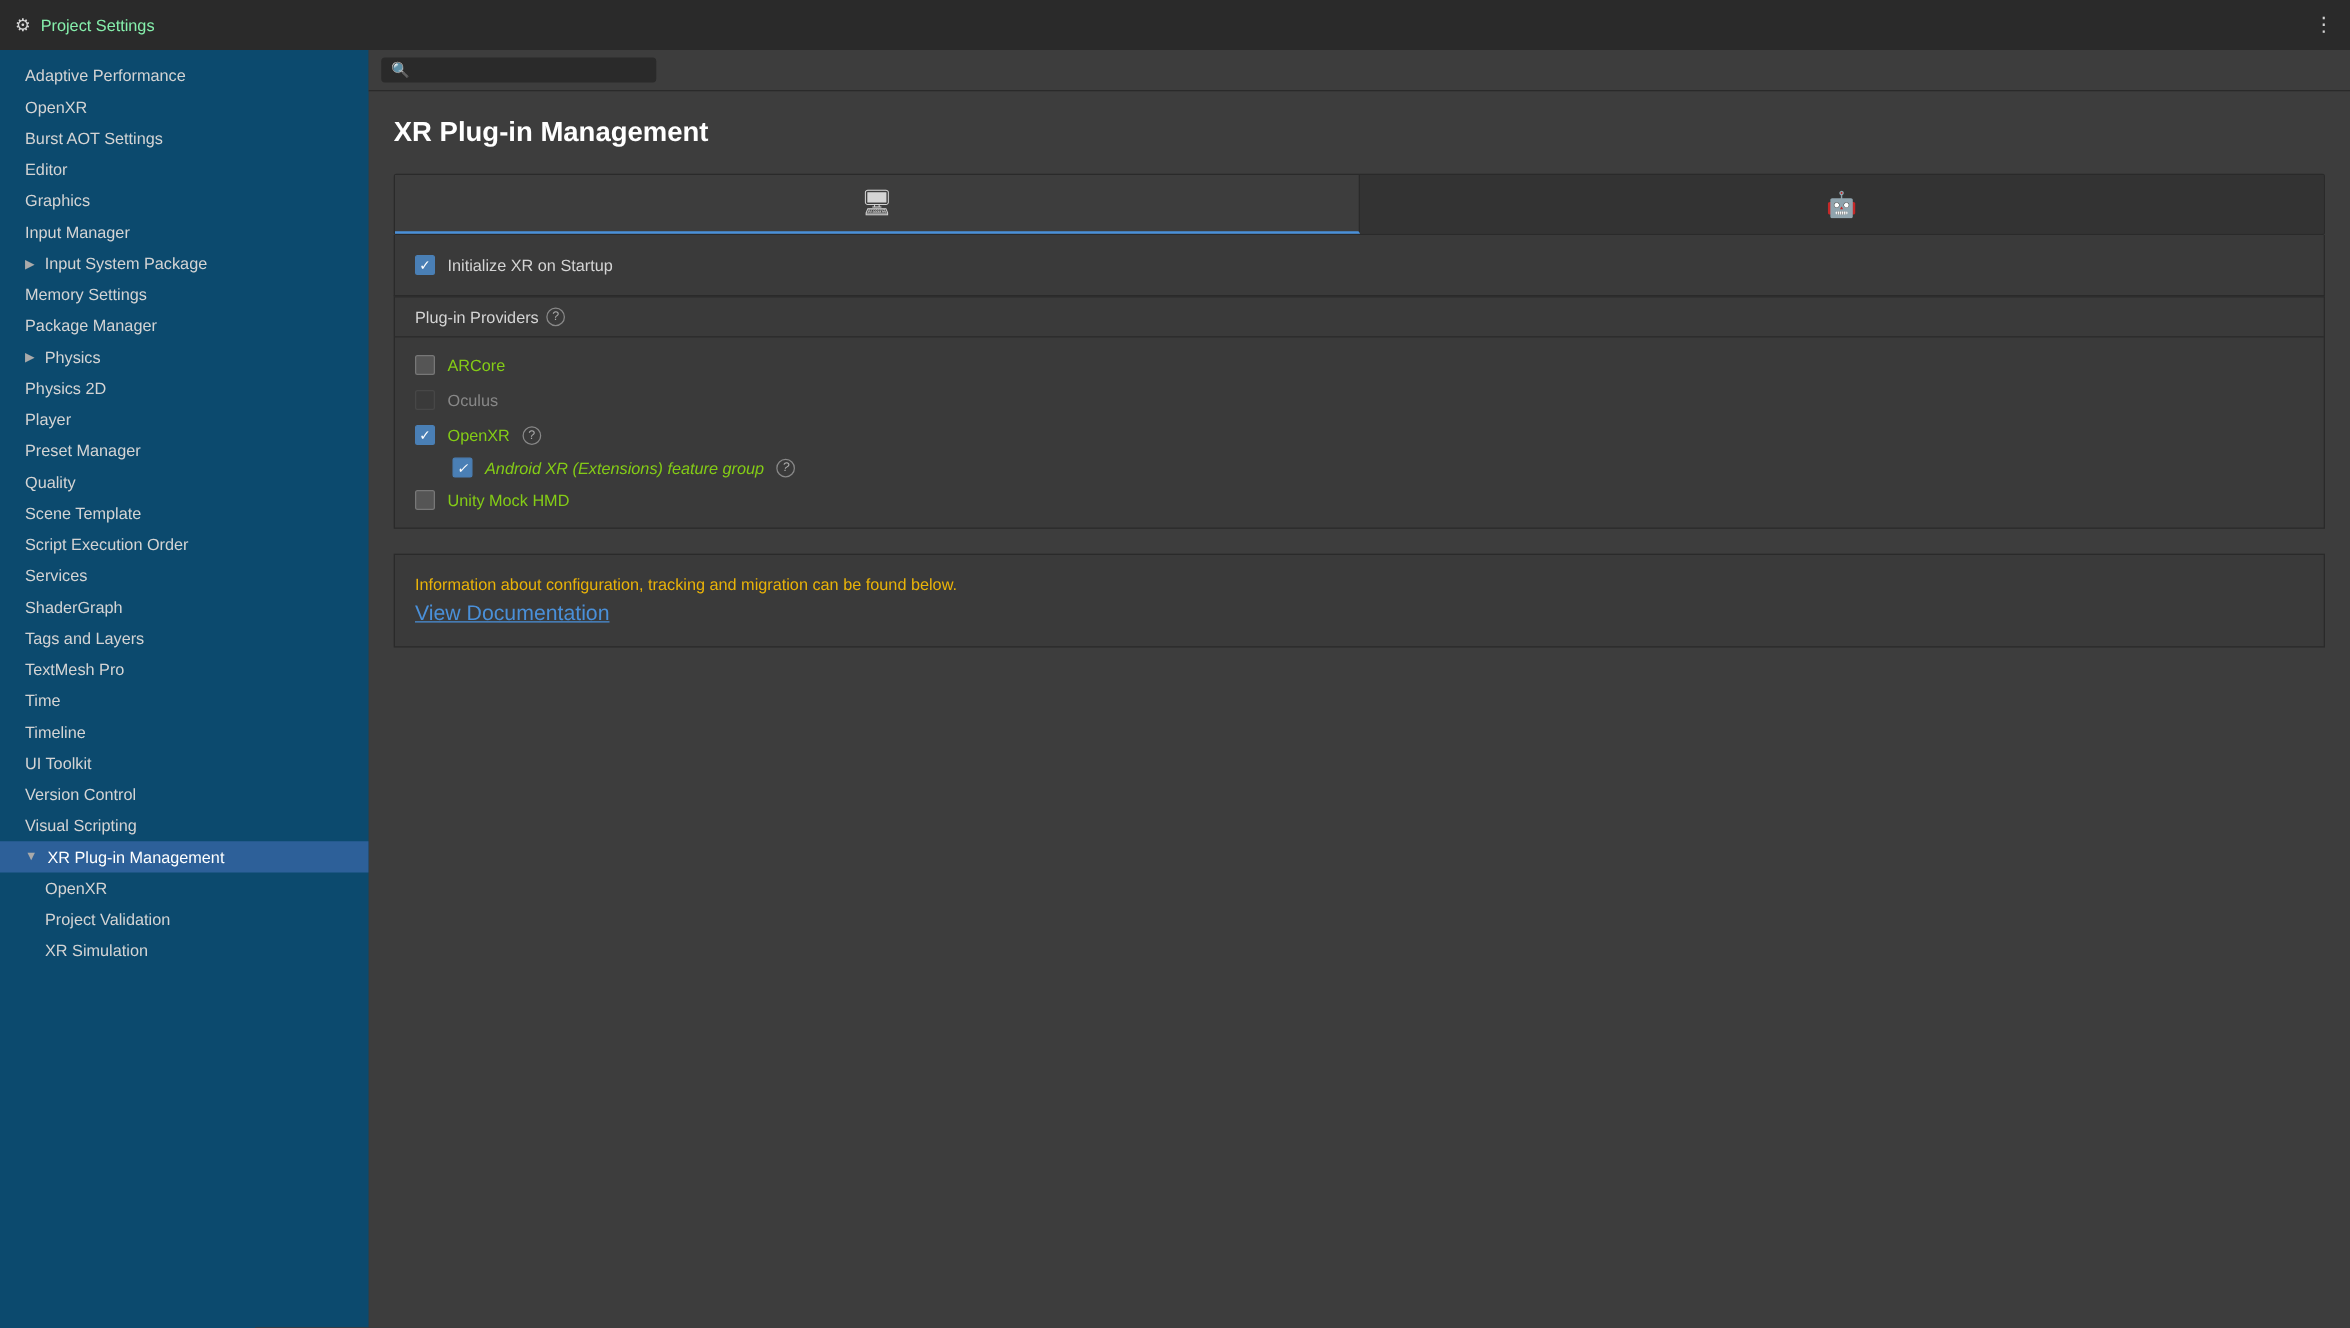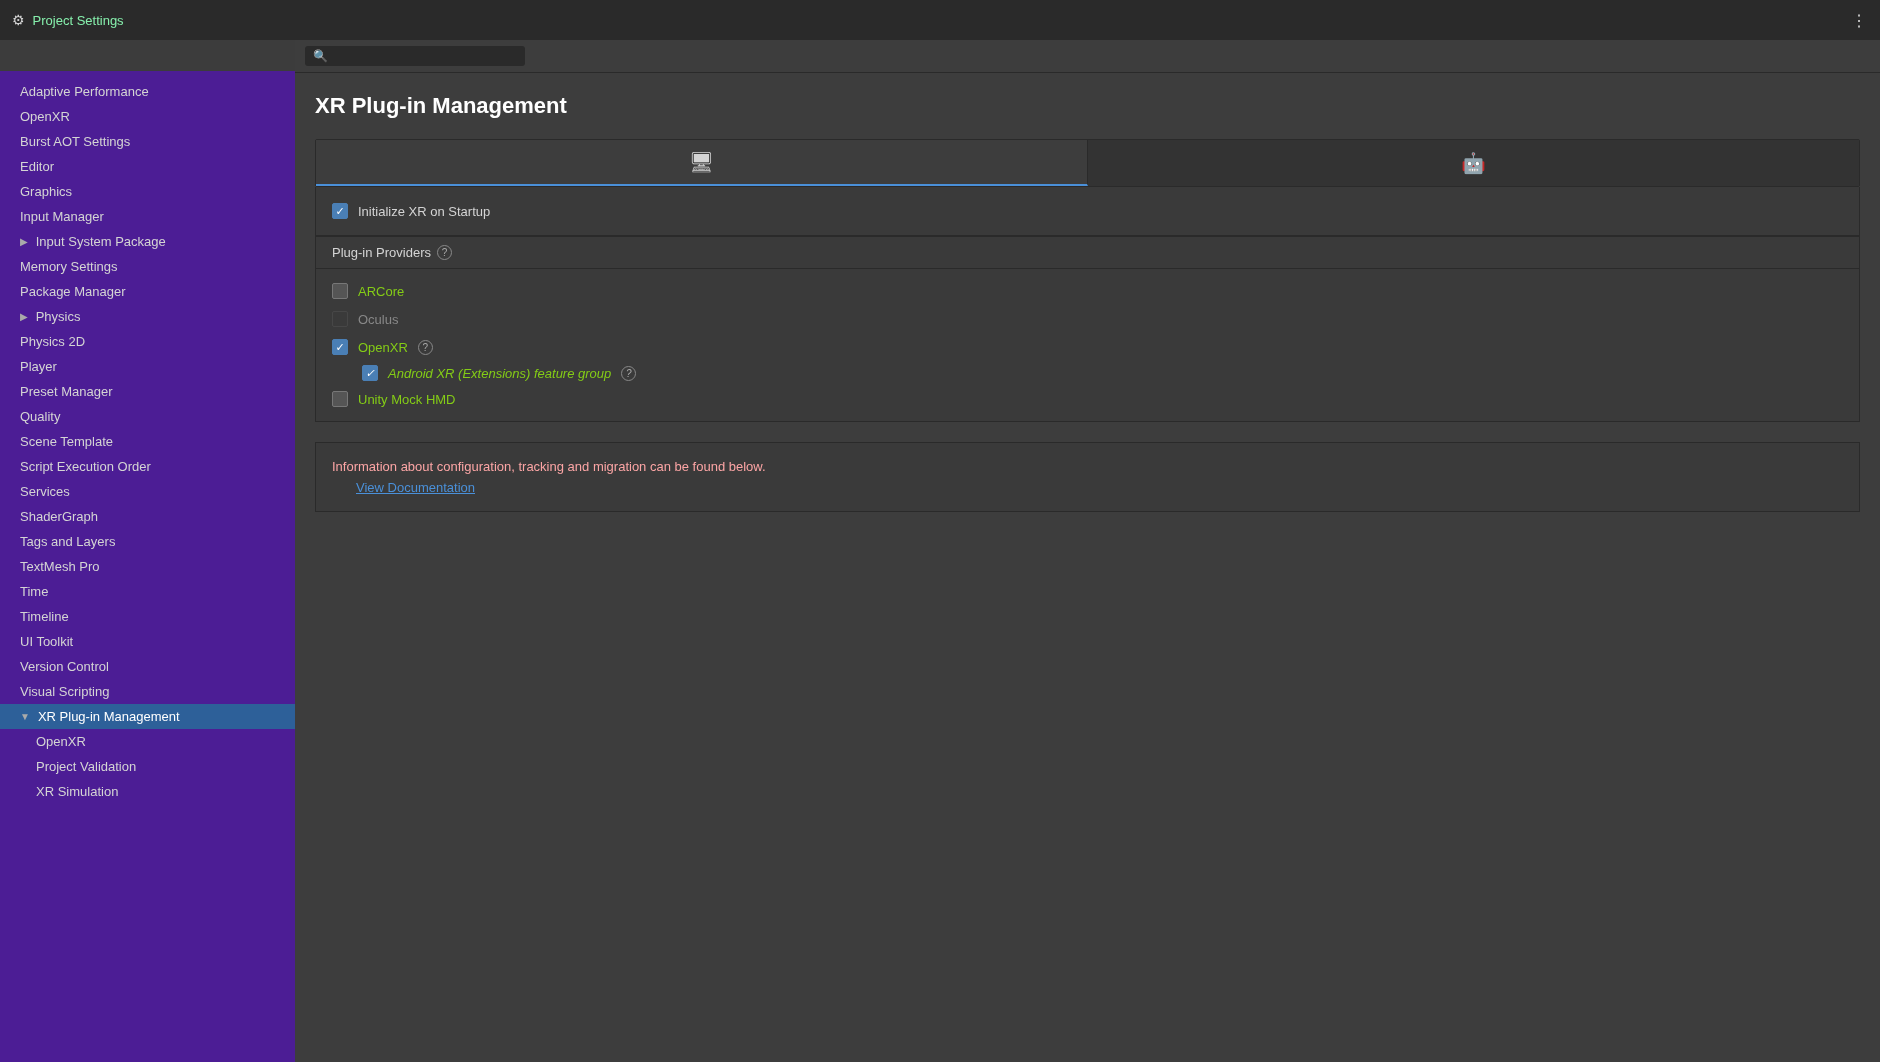--- a/index.html
+++ b/index.html
@@ -40,25 +40,24 @@
       letter-spacing: 1px;
     }
     
     .main-layout {
       display: flex;
       height: calc(1062px - 40px);
     }
     
     .sidebar {
       width: 295px;
-      background: #4c1d95;
+      background: #0c4a6e;
       overflow-y: auto;
       flex-shrink: 0;
       padding-top: 8px;
-      margin-top: 31px;
     }
     .sidebar::-webkit-scrollbar { width: 6px; }
     .sidebar::-webkit-scrollbar-track { background: #3c3c3c; }
     .sidebar::-webkit-scrollbar-thumb { background: #5a5a5a; border-radius: 3px; }
     .sidebar-item {
       padding: 5px 12px 5px 20px;
       cursor: pointer;
       color: #d4d4d4;
       font-size: 13px;
       display: flex;
@@ -250,30 +249,29 @@
       font-style: italic;
     }
     
     .info-section {
       margin-top: 20px;
       background: #3a3a3a;
       border: 1px solid #2a2a2a;
       padding: 16px;
     }
     .info-text {
-      color: #fca5a5;
+      color: #eab308;
       font-size: 13px;
       margin-bottom: 6px;
     }
     .info-link {
       color: #4a90d9;
-      font-size: 13px;
+      font-size: 17px;
       text-decoration: underline;
       cursor: pointer;
-      margin-left: 24px;
     }
   </style>
 </head>
 <body>
 
 <div class="titlebar">
   <div class="titlebar-left">
     <span class="titlebar-gear">⚙</span>
     <span class="titlebar-title">Project Settings</span>
   </div>

